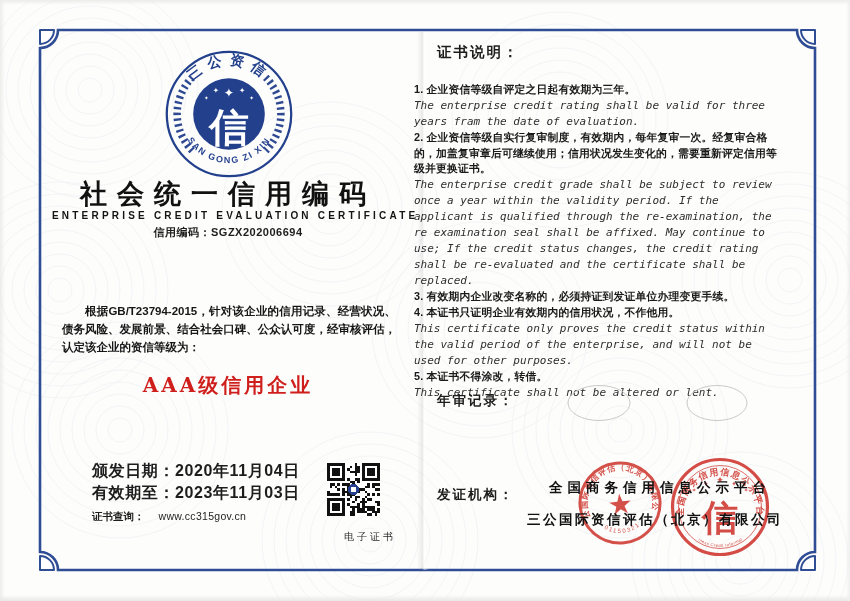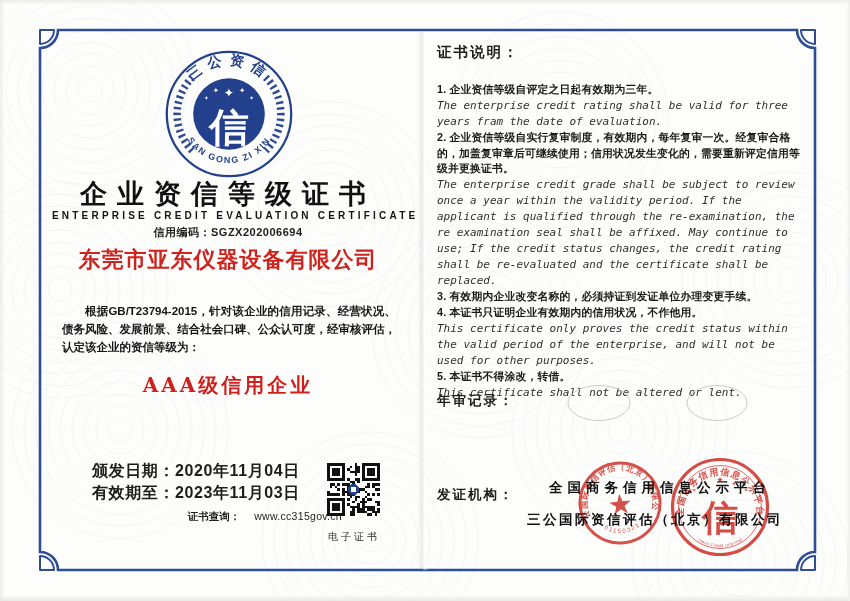--- a/index.html
+++ b/index.html
@@ -27,29 +27,29 @@
     font-weight:700;font-size:27px;letter-spacing:10px;color:#111;white-space:nowrap;}
   .cert-subtitle{left:52px;top:210px;width:360px;font-size:10px;font-weight:700;letter-spacing:3.2px;color:#141414;white-space:nowrap;}
   .credit-code{left:48px;top:225px;width:360px;font-size:11px;font-weight:700;letter-spacing:.5px;}
   .company{left:30px;top:245px;width:396px;font-size:22px;font-weight:700;color:#d0231d;letter-spacing:1px;white-space:nowrap;}
   .social-code{left:48px;top:283px;width:360px;font-size:11.5px;font-weight:700;letter-spacing:1.2px;}
   .assess{left:62px;top:302px;width:334px;font-size:11.5px;font-weight:700;line-height:18px;
     text-align:justify;text-indent:2em;color:#161616;}
   .rating{left:30px;top:372px;width:396px;font-family:"DejaVu Serif","Liberation Serif",serif;
     font-size:20px;font-weight:700;color:#cf1f1c;letter-spacing:3px;white-space:nowrap;}
   .date-line{left:92px;width:250px;text-align:left;font-size:16px;font-weight:700;letter-spacing:.6px;}
-  .query-line{left:92px;top:510px;width:250px;text-align:right;font-size:10.5px;font-weight:700;}
+  .query-line{left:92px;top:510px;width:250px;text-align:left;font-size:10.5px;font-weight:700;}
   .query-url{font-weight:400;margin-left:14px;letter-spacing:.3px;}
   .qr{left:327px;top:463px;width:53px;height:53px;}
-  .qr-caption{left:312px;top:530px;width:84px;text-align:center;font-size:10px;letter-spacing:3px;color:#2b2b2b;}
+  .qr-caption{left:312px;top:530px;width:84px;text-align:right;font-size:10px;letter-spacing:3px;color:#2b2b2b;}
 
   
   .rp{z-index:3;}
   .rp-heading{left:437px;top:43px;font-size:14.5px;font-weight:700;letter-spacing:2px;}
-  .instructions{left:437px;top:82px;width:366px;}
+  .instructions{left:414px;top:82px;width:366px;}
   .item-zh{font-size:10.8px;font-weight:700;line-height:15.8px;color:#1a1a1a;letter-spacing:.2px;}
   .item-en{font-family:"DejaVu Sans Mono","Liberation Mono",monospace;font-size:11px;line-height:16px;color:#2e2e2e;font-style:italic;}
   .annual-label{left:437px;top:392px;font-size:13.5px;font-weight:600;letter-spacing:2px;}
   .issuer-label{left:437px;top:486px;font-size:13.5px;font-weight:600;letter-spacing:2px;}
   .seals-svg{left:430px;top:370px;z-index:3;}
   .issuer-line1{left:520px;top:479px;width:280px;text-align:center;font-size:13.5px;font-weight:700;letter-spacing:5px;color:#101010;z-index:4;white-space:nowrap;}
   .issuer-line2{left:505px;top:511px;width:300px;text-align:center;font-size:13.5px;font-weight:600;letter-spacing:2.5px;color:#101010;z-index:4;white-space:nowrap;}
 </style>
 </head>
 <body>
@@ -118,24 +118,23 @@
     <g fill="#ffffff" text-anchor="middle">
       <text x="70" y="52" font-size="13">✦</text>
       <text x="56" y="48" font-size="8">✦</text>
       <text x="84" y="48" font-size="8">✦</text>
       <text x="46" y="55" font-size="6">✦</text>
       <text x="94" y="55" font-size="6">✦</text>
     </g>
     <text x="70" y="99" font-size="42" font-weight="bold" fill="#ffffff" text-anchor="middle" font-family="DejaVu Serif,serif">信</text>
   </svg>
 
-  <div class="abs lp cert-title">企业资信等级证书</div>
+  <div class="abs lp cert-title">社会统一信用编码</div>
   <div class="abs lp cert-subtitle">ENTERPRISE CREDIT EVALUATION CERTIFICATE</div>
   <div class="abs lp credit-code">信用编码：SGZX202006694</div>
-  <div class="abs lp company">东莞市亚东仪器设备有限公司</div>
   <div class="abs lp assess">根据GB/T23794-2015，针对该企业的信用记录、经营状况、债务风险、发展前景、结合社会口碑、公众认可度，经审核评估，认定该企业的资信等级为：</div>
   <div class="abs lp rating">AAA级信用企业</div>
 
   <div class="abs lp date-line" style="top:461px">颁发日期：2020年11月04日</div>
   <div class="abs lp date-line" style="top:483px">有效期至：2023年11月03日</div>
   <div class="abs lp query-line">
     <span>证书查询：</span><span class="query-url">www.cc315gov.cn</span>
   </div>
 
   <svg id="qr" class="abs lp qr" viewBox="0 0 21 21" shape-rendering="crispEdges">

